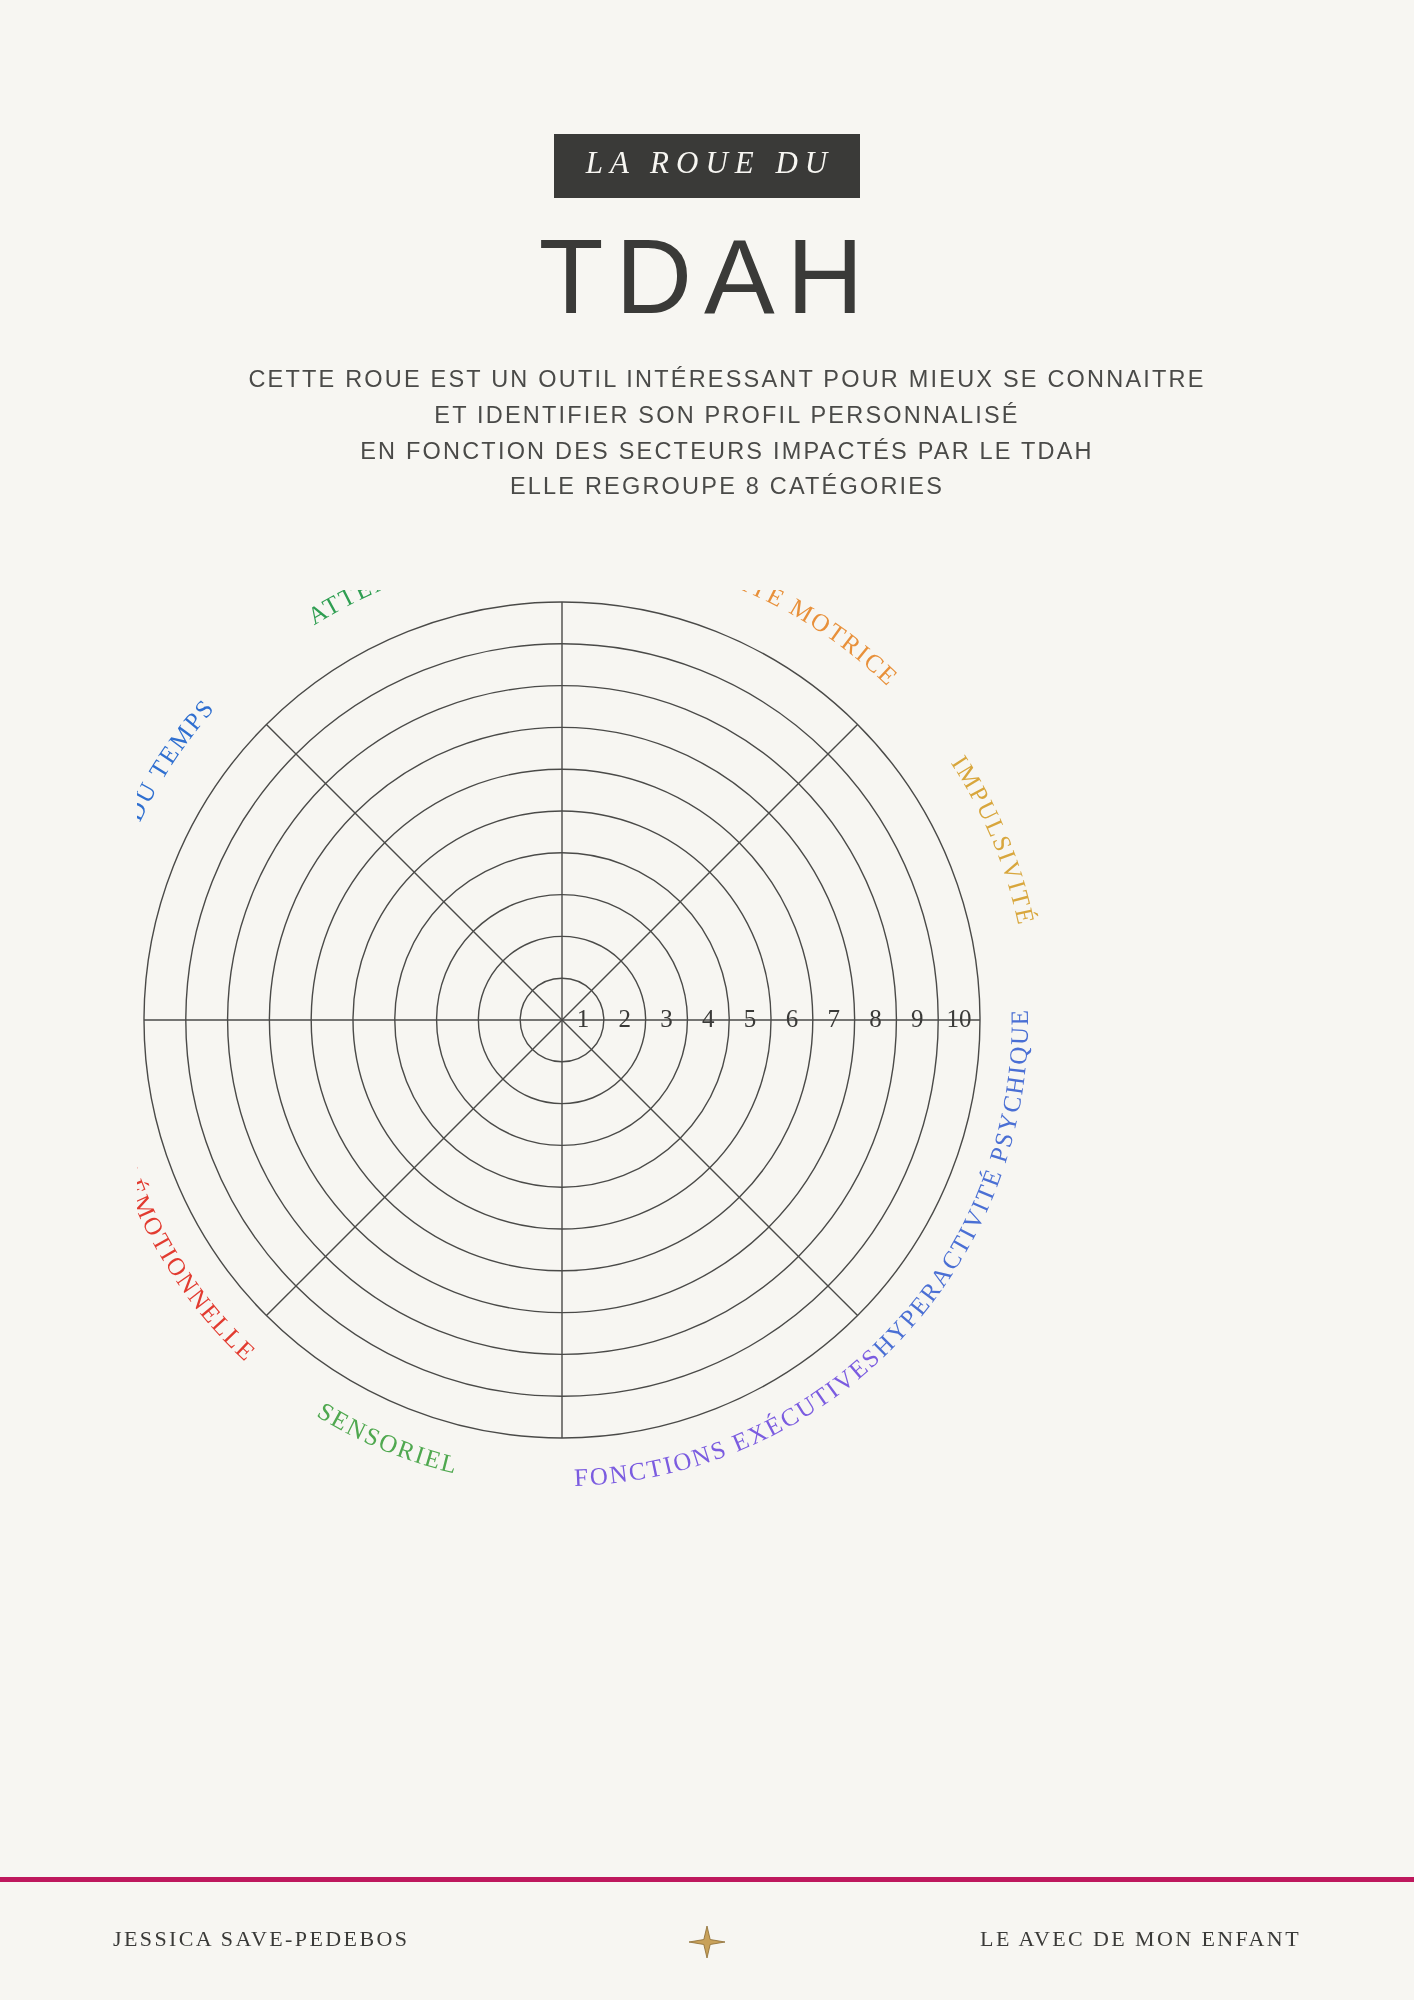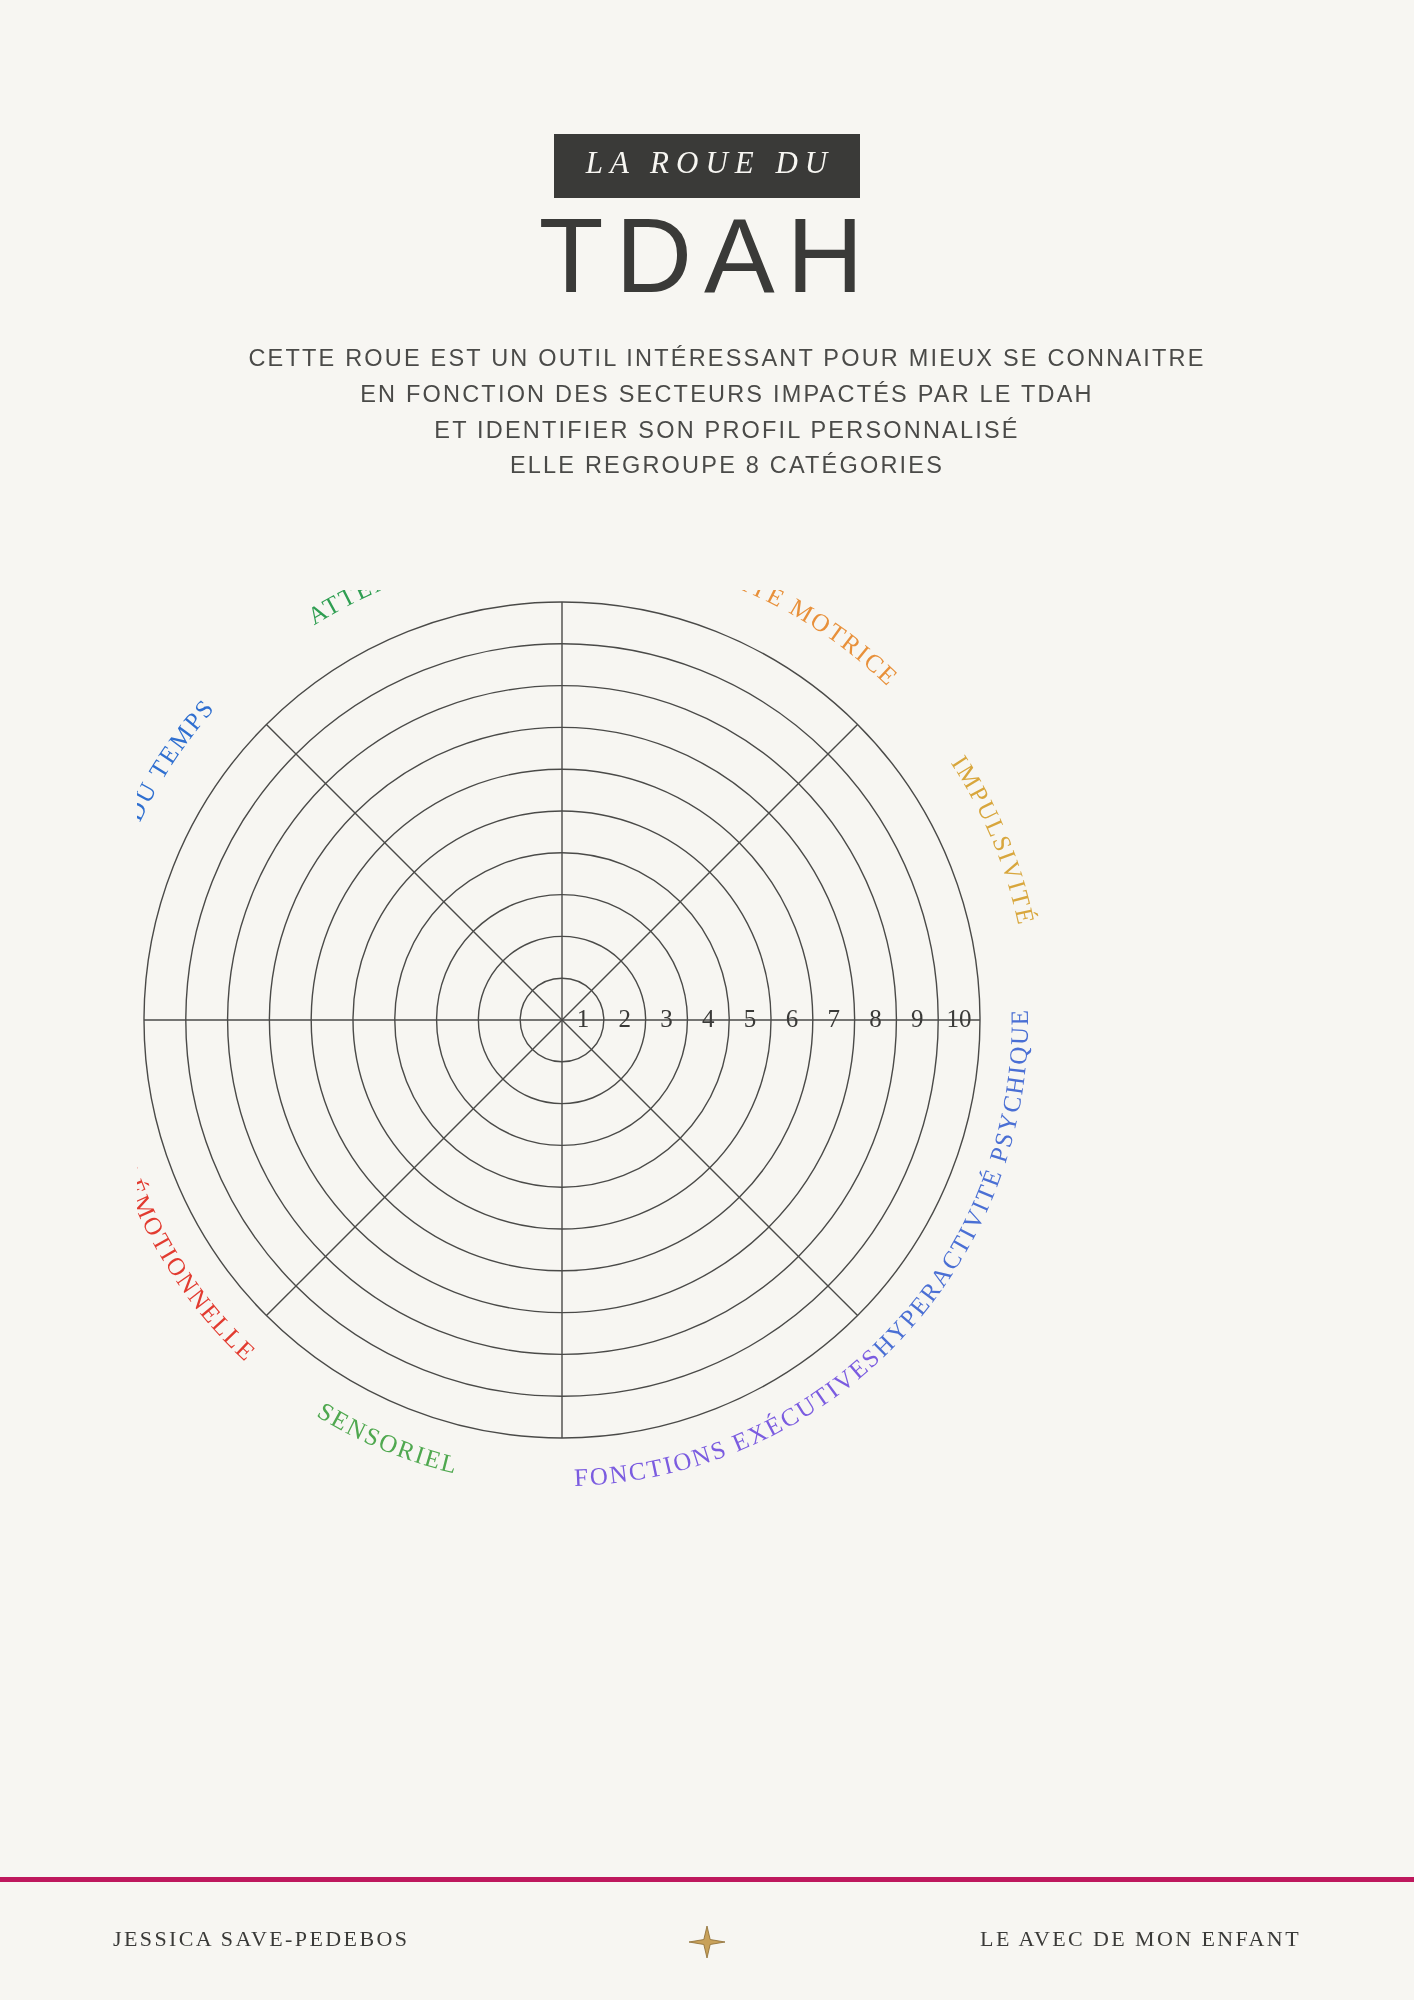--- a/index.html
+++ b/index.html
@@ -41,21 +41,21 @@
     letter-spacing: 7px;
     padding: 13px 26px 20px 32px;
     line-height: 1;
   }
   .title {
     font-family: "Liberation Sans", sans-serif;
     font-weight: 300;
     font-size: 106px;
     letter-spacing: 12px;
     line-height: 1.05;
-    margin-top: 2px;
+    margin-top: 23px;
     color: #3a3a38;
   }
   .subtitle {
     margin-top: 30px;
     font-size: 23.5px;
     letter-spacing: 2.2px;
     line-height: 1.52;
     color: #4a4a48;
     padding-left: 40px;
   }
@@ -114,22 +114,22 @@
 </head>
 <body>
 
 <div class="page">
 
   <div class="header">
     <div class="eyebrow">LA ROUE DU</div>
     <div class="title">TDAH</div>
     <div class="subtitle">
       <div>CETTE ROUE EST UN OUTIL INTÉRESSANT POUR MIEUX SE CONNAITRE</div>
+      <div>ET IDENTIFIER SON PROFIL PERSONNALISÉ</div>
       <div>EN FONCTION DES SECTEURS IMPACTÉS PAR LE TDAH</div>
-      <div>ET IDENTIFIER SON PROFIL PERSONNALISÉ</div>
       <div>ELLE REGROUPE 8 CATÉGORIES</div>
     </div>
   </div>
 
   <div class="wheel-wrap">
     <div class="wheel">
       <svg id="wheel-svg" width="1140" height="1160" viewBox="0 0 1140 1160" xmlns="http://www.w3.org/2000/svg">
         <g id="rings" fill="none" stroke="#4a4a48" stroke-width="1.4">
             <circle cx="425" cy="430" r="41.80"></circle>
             <circle cx="425" cy="430" r="83.60"></circle>

